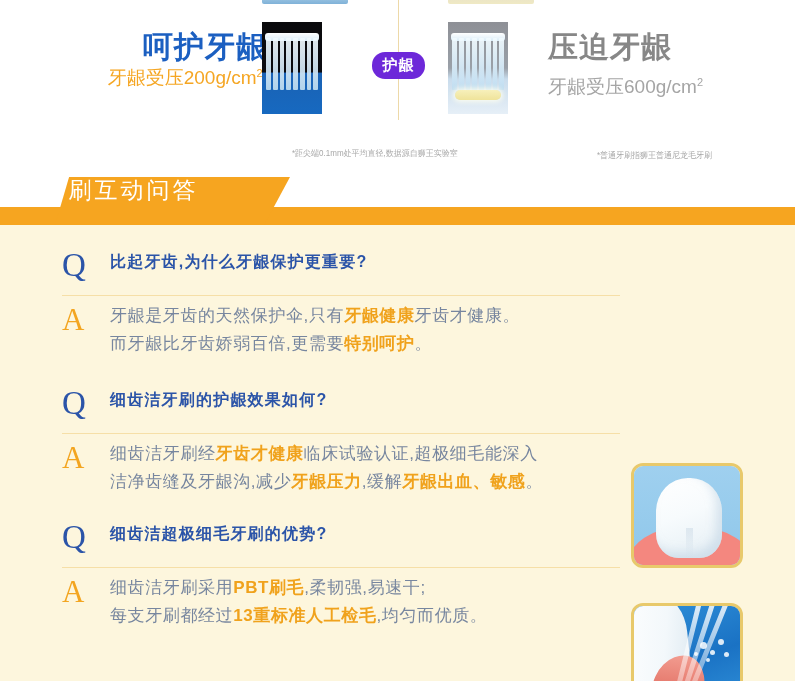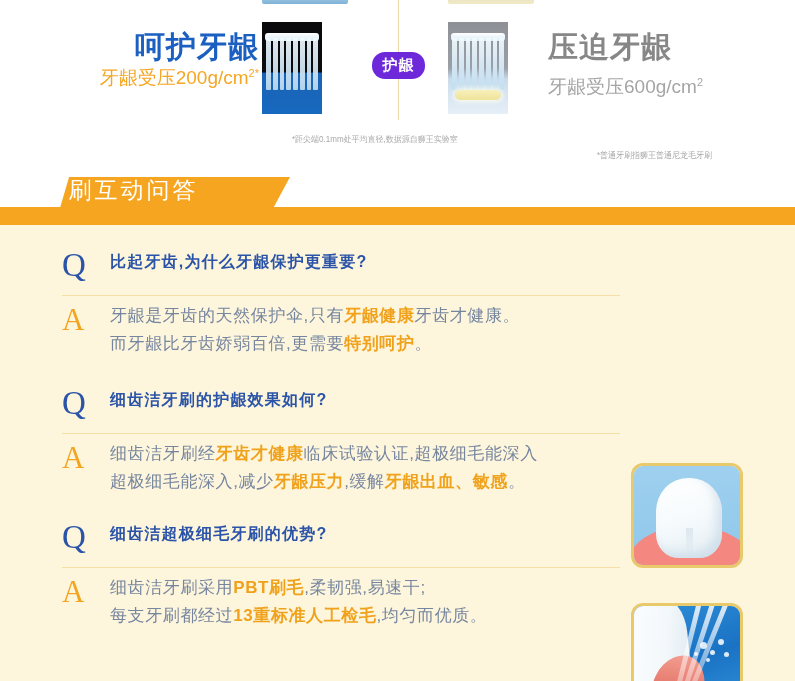--- a/index.html
+++ b/index.html
@@ -34,21 +34,21 @@
     left: 262px;
     background: linear-gradient(180deg, #cfe3f2 0%, #b9d6ec 45%, #7fb2d8 100%);
   }
   .partial-right {
     left: 448px;
     background: linear-gradient(180deg, #d7e3ee 0%, #e9e2c8 55%, #efe9c4 100%);
   }
 
   .headline-left {
     position: absolute;
-    left: 34px;
+    left: 42px;
     top: 30px;
     width: 225px;
     text-align: right;
   }
   .headline-left .h-main {
     font-size: 30px;
     font-weight: bold;
     color: #1b5fc1;
     letter-spacing: 1px;
     line-height: 1.1;
@@ -180,21 +180,21 @@
     width: 795px;
     height: 42px;
   }
   .footnote {
     position: absolute;
     font-size: 8px;
     color: #a8a8a8;
     white-space: nowrap;
     transform: scaleY(1.05);
   }
-  .fn-1 { left: 292px; top: 6px; }
+  .fn-1 { left: 292px; top: 20px; }
   .fn-2 { left: 512px; top: 6px; }
   .fn-3 { left: 597px; top: 22px; }
 
   
   .banner-wrap {
     position: relative;
     width: 795px;
     height: 55px;
     background: #ffffff;
   }
@@ -487,21 +487,21 @@
   <div class="qa-block" id="qa-1">
     <div class="q-row">
       <div class="q-letter">Q</div>
       <div class="q-text">细齿洁牙刷的护龈效果如何?</div>
     </div>
     <div class="qa-divider"></div>
     <div class="a-row">
       <div class="a-letter">A</div>
       <div class="a-text">
           <div><span>细齿洁牙刷经</span><span class="hl">牙齿才健康</span><span>临床试验认证,超极细毛能深入</span></div>
-          <div><span>超极细毛能深入,减少</span><span class="hl">牙龈压力</span><span>,缓解</span><span class="hl">牙龈出血、敏感</span><span>。</span></div>
+          <div><span>洁净齿缝及牙龈沟,减少</span><span class="hl">牙龈压力</span><span>,缓解</span><span class="hl">牙龈出血、敏感</span><span>。</span></div>
         </div>
     </div>
   </div>
 
   <div class="qa-block" id="qa-2">
     <div class="q-row">
       <div class="q-letter">Q</div>
       <div class="q-text">细齿洁超极细毛牙刷的优势?</div>
     </div>
     <div class="qa-divider"></div>

